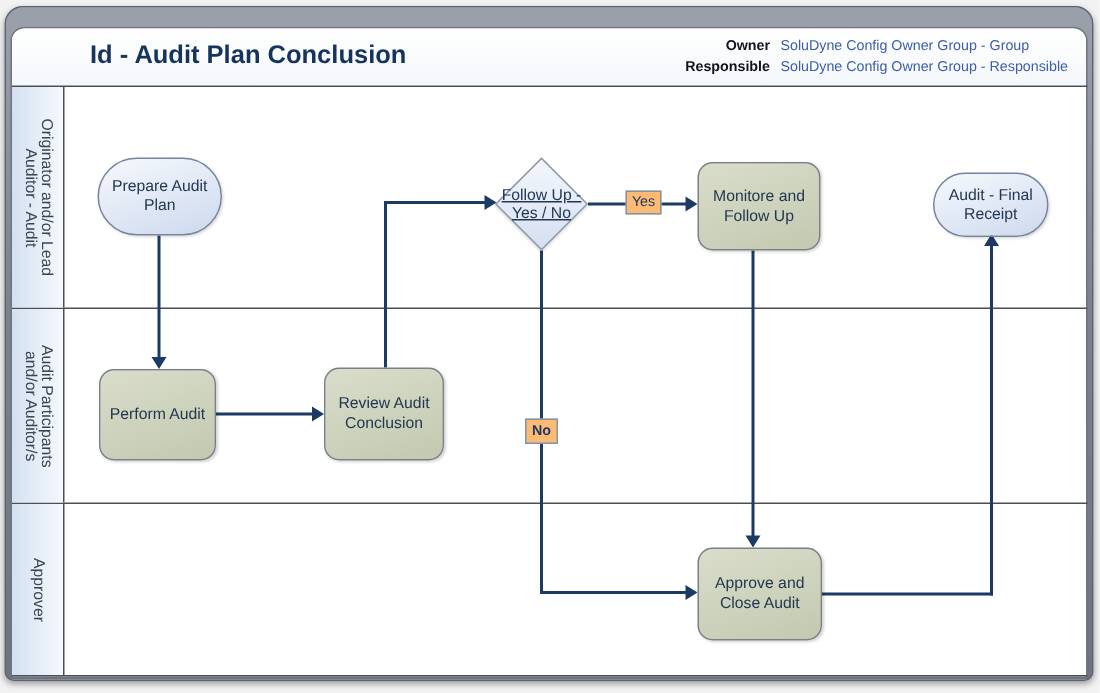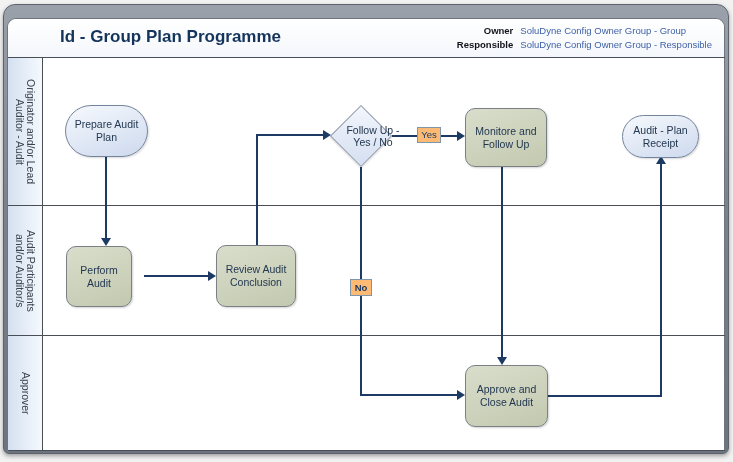--- a/index.html
+++ b/index.html
@@ -60,21 +60,21 @@
   .z-lines { z-index:1; } .z-nodes { z-index:3; }
 </style>
 </head>
 <body>
 
 <div class="stage">
   <div class="outer-frame"></div>
   <div class="inner-panel"></div>
 
   <div class="header">
-    <div class="title">Id - Group Plan Programme</div>
+    <div class="title">Id - Audit Plan Conclusion</div>
     <div class="owner-grid">
       <span class="lbl">Owner</span>
       <span class="val">SoluDyne Config Owner Group - Group</span>
       <span class="lbl">Responsible</span>
       <span class="val">SoluDyne Config Owner Group - Responsible</span>
     </div>
   </div>
 
   <div class="lanes">
     <div class="lane lane-1">
@@ -128,26 +128,26 @@
     <div class="v-line" style="left:660px; top:164px; height:233px;"></div>
     <div class="arr arr-u" style="left:656px; top:156px;"></div>
   </div>
 
   <div class="edge-label" style="left:417px; top:127px; width:24px; height:16px;">Yes</div>
   <div class="edge-label" style="left:350px; top:279px; width:22px; height:17px;font-weight:bold;">No</div>
 
   <div class="z-nodes">
     <div class="node terminator" style="left:65px; top:105px; width:83px; height:52px;">Prepare Audit Plan</div>
 
-    <div class="node process" style="left:66px; top:246px; width:66px; height:61px;">Perform Audit</div>
+    <div class="node process" style="left:66px; top:246px; width:78px; height:61px;">Perform Audit</div>
 
     <div class="node process" style="left:216px; top:245px; width:80px; height:62px;">Review Audit Conclusion</div>
 
     <div class="diamond-shape" style="left:339px; top:114px;"></div>
-    <div class="diamond-label" style="left:338px; top:124px;">Follow Up - Yes / No</div>
+    <div class="diamond-label" style="left:326px; top:124px;text-decoration:underline;">Follow Up - Yes / No</div>
 
     <div class="node process" style="left:465px; top:108px; width:82px; height:59px;">Monitore and Follow Up</div>
 
     <div class="node process" style="left:465px; top:365px; width:83px; height:62px;">Approve and Close Audit</div>
 
-    <div class="node terminator" style="left:622px; top:115px; width:77px; height:43px;">Audit - Plan Receipt</div>
+    <div class="node terminator" style="left:622px; top:115px; width:77px; height:43px;">Audit - Final Receipt</div>
   </div>
 </div>
 
 </body></html>

